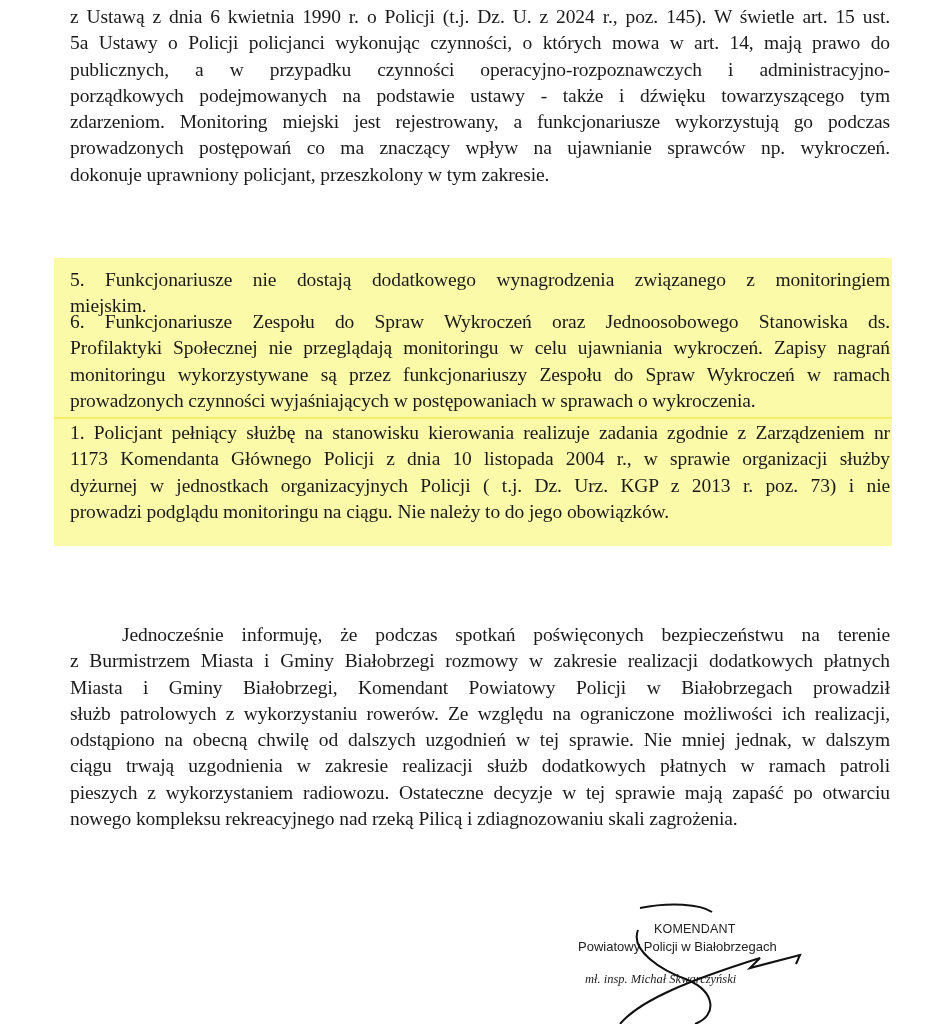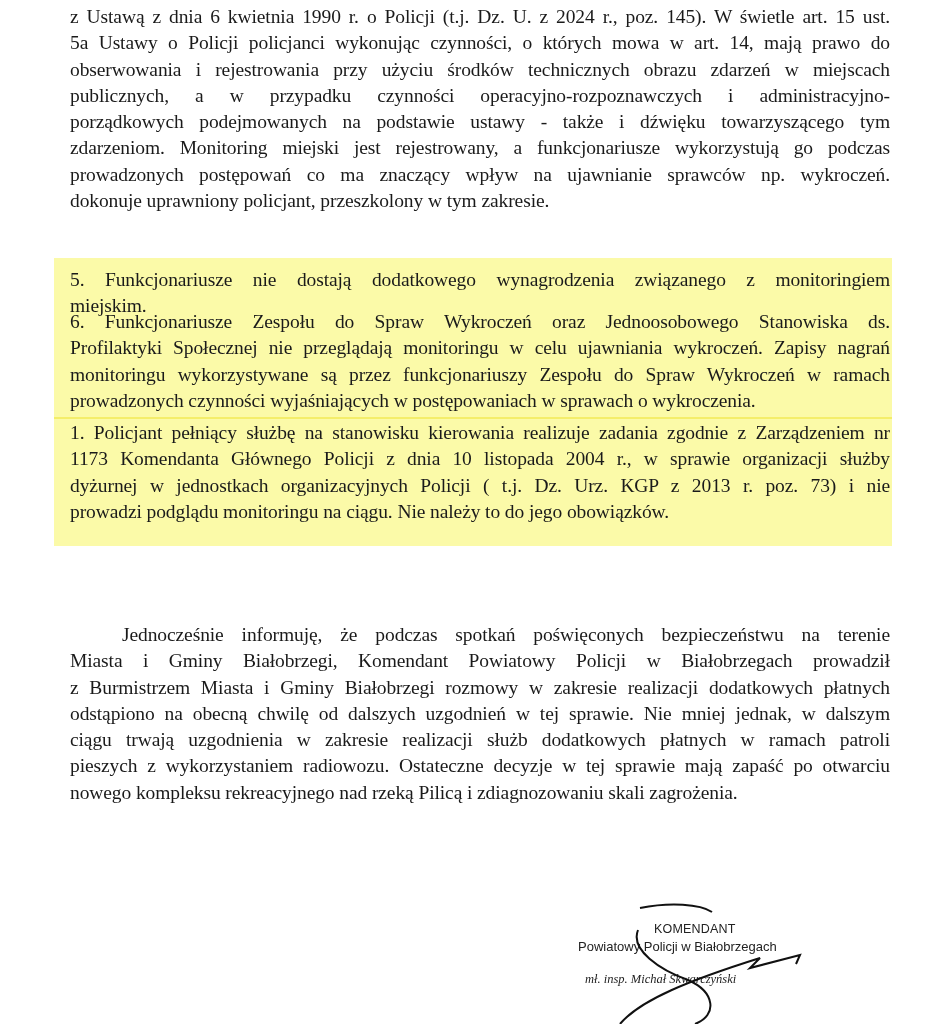--- a/index.html
+++ b/index.html
@@ -28,21 +28,20 @@
 <body>
 
 <div class="page">
 
   <div class="highlight" style="background: rgb(251, 250, 168);"></div>
   <div class="hl-line"></div>
 
   <div class="para" id="p-intro">
     <span class="ln">z Ustawą z dnia 6 kwietnia 1990 r. o Policji (t.j. Dz. U. z 2024 r., poz. 145). W świetle art. 15 ust.</span>
     <span class="ln">5a Ustawy o Policji policjanci wykonując czynności, o których mowa w art. 14, mają prawo do</span>
-    <span class="ln">obserwowania i rejestrowania przy użyciu środków technicznych obrazu zdarzeń w miejscach</span>
     <span class="ln">publicznych, a w przypadku czynności operacyjno-rozpoznawczych i administracyjno-</span>
     <span class="ln">porządkowych podejmowanych na podstawie ustawy - także i dźwięku towarzyszącego tym</span>
     <span class="ln">zdarzeniom. Monitoring miejski jest rejestrowany, a funkcjonariusze wykorzystują go podczas</span>
     <span class="ln">prowadzonych postępowań co ma znaczący wpływ na ujawnianie sprawców np. wykroczeń.</span>
     <span class="ln last">dokonuje uprawniony policjant, przeszkolony w tym zakresie.</span>
   </div>
 
   <div class="para" id="p-item5">
     <span class="ln">5. Funkcjonariusze nie dostają dodatkowego wynagrodzenia związanego z monitoringiem</span>
     <span class="ln last">miejskim.</span>
@@ -57,22 +56,23 @@
 
   <div class="para" id="p-item7">
     <span class="ln">1. Policjant pełniący służbę na stanowisku kierowania realizuje zadania zgodnie z Zarządzeniem nr</span>
     <span class="ln">1173 Komendanta Głównego Policji z dnia 10 listopada 2004 r., w sprawie organizacji służby</span>
     <span class="ln">dyżurnej w jednostkach organizacyjnych Policji ( t.j. Dz. Urz. KGP z 2013 r. poz. 73)  i nie</span>
     <span class="ln last">prowadzi podglądu monitoringu na ciągu. Nie należy to do jego obowiązków.</span>
   </div>
 
   <div class="para" id="p-closing">
     <span class="ln indent">Jednocześnie informuję, że podczas spotkań poświęconych bezpieczeństwu na terenie</span>
+    <span class="ln">z Burmistrzem Miasta i Gminy Białobrzegi  rozmowy w zakresie realizacji dodatkowych płatnych</span>
     <span class="ln">Miasta i Gminy Białobrzegi, Komendant Powiatowy Policji w Białobrzegach prowadził</span>
-    <span class="ln">z Burmistrzem Miasta i Gminy Białobrzegi  rozmowy w zakresie realizacji dodatkowych płatnych</span>
+    <span class="ln">służb patrolowych z wykorzystaniu rowerów. Ze względu na ograniczone możliwości ich realizacji,</span>
     <span class="ln">odstąpiono na obecną chwilę od dalszych uzgodnień w tej sprawie. Nie mniej jednak, w dalszym</span>
     <span class="ln">ciągu trwają uzgodnienia w zakresie realizacji służb dodatkowych płatnych w ramach patroli</span>
     <span class="ln">pieszych z wykorzystaniem radiowozu. Ostateczne decyzje w tej sprawie mają zapaść po otwarciu</span>
     <span class="ln last">nowego kompleksu rekreacyjnego nad rzeką Pilicą i zdiagnozowaniu skali zagrożenia.</span>
   </div>
 
   <div class="sig" id="sig-title">KOMENDANT</div>
   <div class="sig" id="sig-unit">Powiatowy Policji w Białobrzegach</div>
   <div class="sig" id="sig-name">mł. insp. Michał Skwarczyński</div>
 

